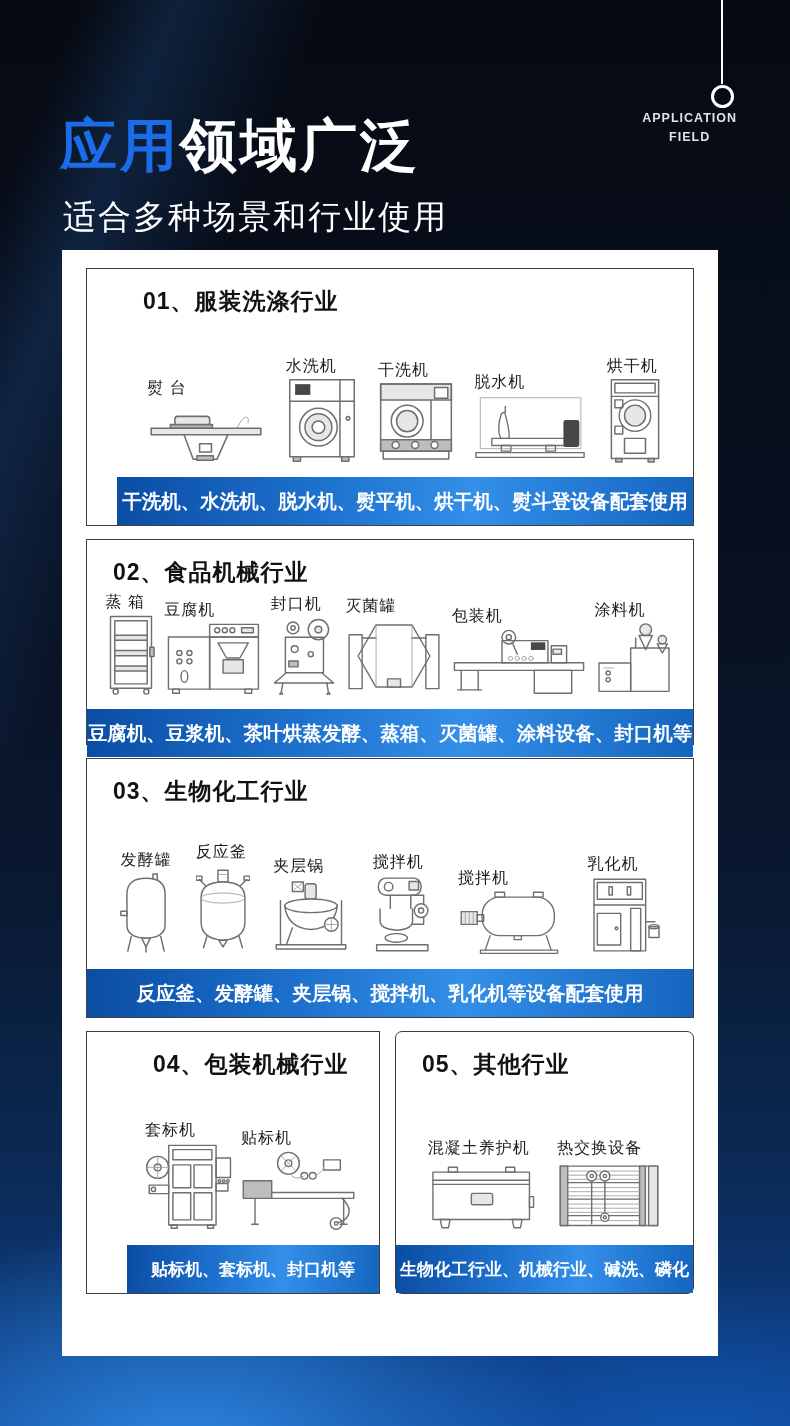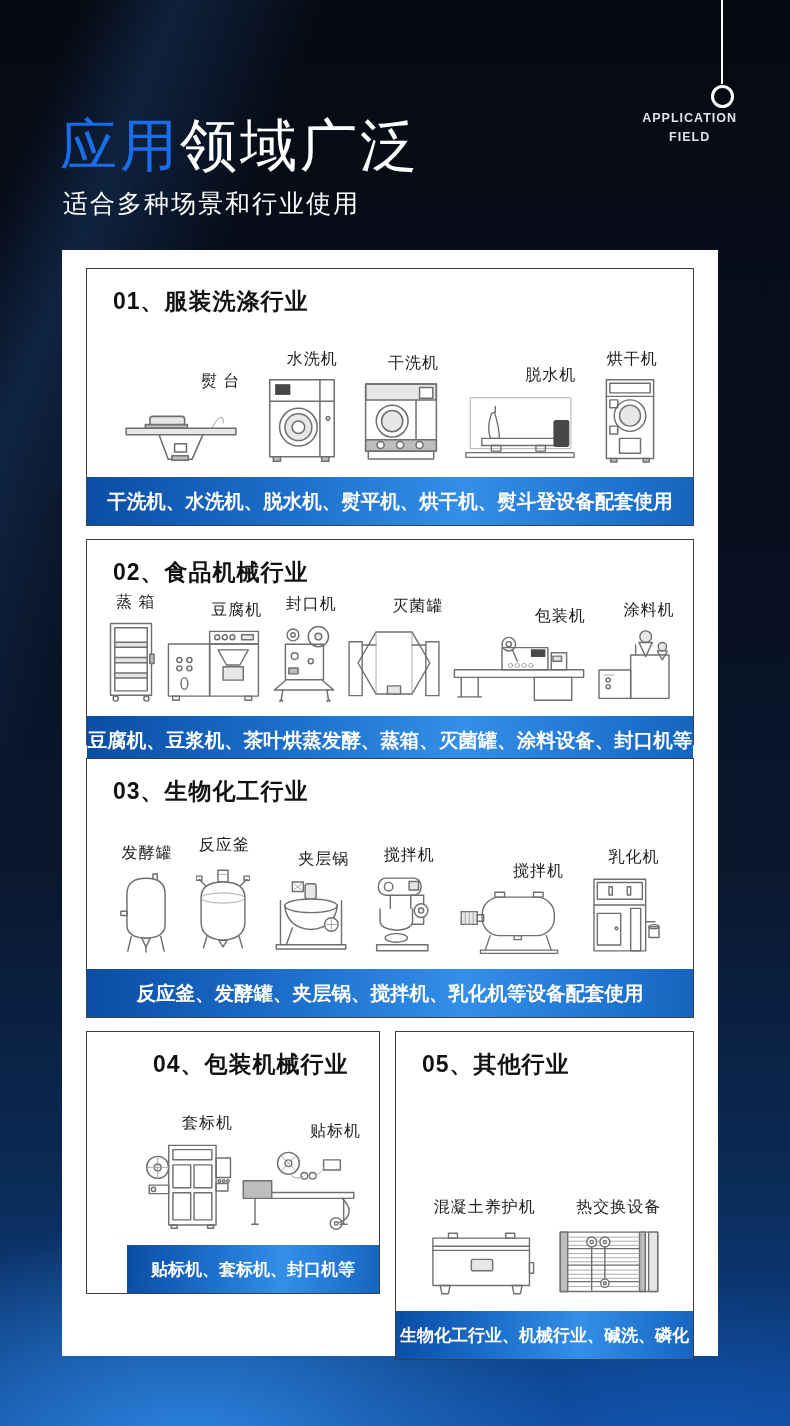--- a/index.html
+++ b/index.html
@@ -9,34 +9,34 @@
       radial-gradient(ellipse 620px 380px at 24% 102%, rgba(47,137,228,.95), rgba(47,137,228,0) 62%),
       radial-gradient(ellipse 560px 320px at 88% 103%, rgba(21,95,190,.75), rgba(21,95,190,0) 60%),
       linear-gradient(112deg, rgba(40,110,200,0) 6%, rgba(45,115,205,.22) 13%, rgba(40,110,200,0) 24%),
       linear-gradient(180deg,#060a12 0%,#081020 38%,#0a1830 62%,#0b2a55 82%,#0d4391 100%);
   }
   
   .vline{position:absolute;left:721px;top:0;width:2px;height:84px;background:#fff;}
   .circ{position:absolute;left:711px;top:85px;width:17px;height:17px;border:3px solid #fff;border-radius:50%;}
   .corner{position:absolute;right:53px;top:109px;text-align:center;color:#dde3ea;
     font-size:12.5px;font-weight:bold;letter-spacing:1px;line-height:19px;}
-  .title{position:absolute;left:60px;top:70px;font-size:57px;font-weight:400;
+  .title{position:absolute;left:60px;top:70px;font-size:57px;font-weight:700;
     letter-spacing:3px;color:#fff;white-space:nowrap;}
   .title .hl{color:#1b6ce8;}
-  .subtitle{position:absolute;left:63px;top:162px;font-size:25px;color:#fff;letter-spacing:2px;}
+  .subtitle{position:absolute;left:63px;top:162px;font-size:33px;color:#fff;letter-spacing:2px;}
   
   .panel{position:absolute;left:62px;top:250px;width:656px;height:1106px;background:#fff;
     box-sizing:border-box;padding:18px 24px 14px;display:flex;flex-direction:column;gap:13px;}
   .card{border:1px solid #3f3f3f;background:#fff;display:flex;flex-direction:column;box-sizing:border-box;}
-  .card.c1{height:258px;} .card.c2{height:206px;} .card.c3{height:260px;}
+  .card.c1{height:258px;padding-left:30px;} .card.c2{height:206px;} .card.c3{height:260px;}
   .row{display:flex;gap:15px;height:263px;}
-  .card.c4{width:294px;height:263px;padding-left:40px;} .card.c5{flex:1;height:329px;}
+  .card.c4{width:294px;height:263px;padding-left:40px;} .card.c5{flex:1;height:263px;border-radius:7px;}
   .card h2{margin:0;padding:17px 0 0 26px;font-size:23px;font-weight:bold;color:#121212;letter-spacing:1px;}
   .items{flex:1;display:flex;align-items:flex-end;justify-content:space-evenly;padding:4px 10px 14px;}
-  .item{display:flex;flex-direction:column;align-items:flex-end;gap:7px;}
+  .item{display:flex;flex-direction:column;align-items:flex-start;}
   .item .lbl{font-size:16px;color:#1d1d1d;letter-spacing:1px;white-space:nowrap;}
   .banner{height:48px;flex:none;display:flex;align-items:center;justify-content:center;
     color:#fff;font-weight:bold;font-size:19.5px;letter-spacing:0;white-space:nowrap;
     background:linear-gradient(92deg,#0b4da5 0%,#1d71cd 35%,#338fe8 62%,#1565c0 100%);}
   .banner.sm{font-size:17px;}
   
   .machine *{stroke:#6f6f6f;stroke-width:1.7;fill:none;stroke-linejoin:round;stroke-linecap:round;}
   .machine .thin{stroke-width:1;stroke:#9a9a9a;}
   .machine .fl{fill:#e7e7e7;} .machine .fm{fill:#bdbdbd;}
   .machine .fd{fill:#474747;stroke:none;} .machine .fw{fill:#fff;}

